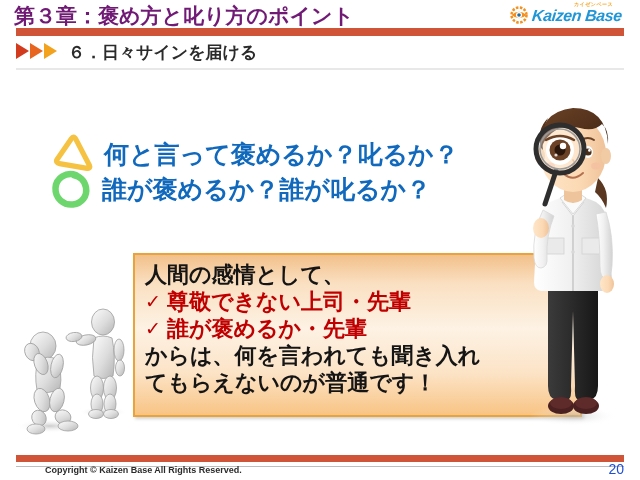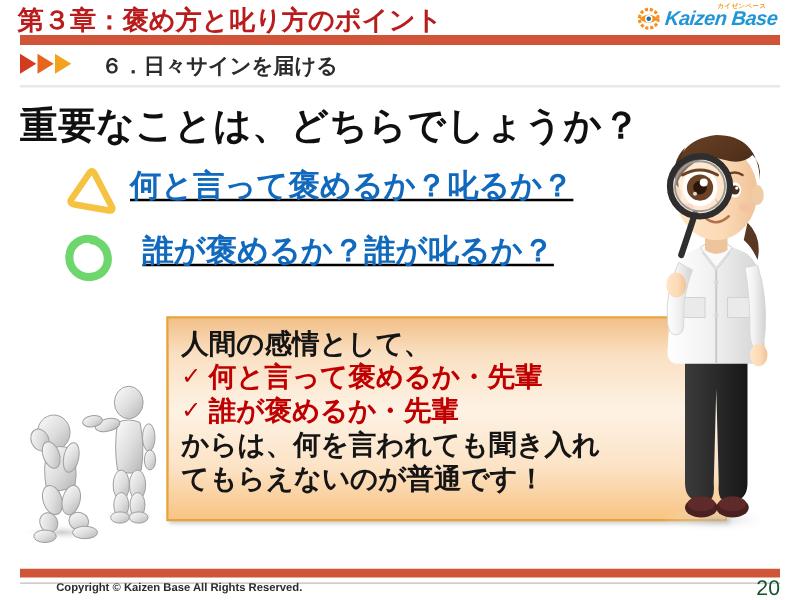--- a/index.html
+++ b/index.html
@@ -18,21 +18,21 @@
     overflow: hidden;
   }
 
   
   .chapter-title {
     position: absolute;
     left: 14px;
     top: 2px;
     font-size: 21px;
     font-weight: bold;
-    color: #b91c1c;
+    color: #701a75;
     letter-spacing: 0px;
     white-space: nowrap;
   }
   .header-bar {
     position: absolute;
     left: 16px;
     top: 28px;
     width: 608px;
     height: 8px;
     background: #D05438;
@@ -85,21 +85,20 @@
     height: 18px;
   }
   .subhead {
     position: absolute;
     left: 68px;
     top: 41px;
     font-size: 17px;
     font-weight: bold;
     color: #2B2B2B;
     white-space: nowrap;
-    margin-left: 13px;
   }
   .subhead-rule {
     position: absolute;
     left: 16px;
     top: 68px;
     width: 608px;
     height: 2px;
     background: #E8E8E8;
   }
 
@@ -112,37 +111,36 @@
     font-weight: bold;
     color: #101010;
     white-space: nowrap;
     letter-spacing: 0.5px;
   }
 
   
   .bullet-row {
     position: absolute;
     display: flex;
-    align-items: flex-start;
-    text-decoration: underline;
+    align-items: center;
   }
   .bullet-row .mark {
     width: 46px;
     height: 44px;
     flex: 0 0 46px;
     margin-right: 8px;
   }
   .bullet-row .btext {
     font-size: 25px;
     font-weight: bold;
     color: #1069BD;
     white-space: nowrap;
   }
   #bullet-1 { left: 50px; top: 132px; }
-  #bullet-2 { left: 48px; top: 184px; gap: 12px; }
+  #bullet-2 { left: 48px; top: 167px; }
 
   
   .callout {
     position: absolute;
     left: 133px;
     top: 253px;
     width: 449px;
     height: 164px;
     border: 2px solid #E8A33D;
     box-sizing: border-box;
@@ -205,22 +203,22 @@
     font-size: 9px;
     font-weight: bold;
     color: #2B2B2B;
     white-space: nowrap;
     margin-left: 23px;
   }
   .page-number {
     position: absolute;
     right: 16px;
     top: 461px;
-    font-size: 17px;
-    color: #14532d;
+    font-size: 14px;
+    color: #1d4ed8;
   }
 
   
   .person-illustration {
     position: absolute;
     right: 4px;
     top: 86px;
     width: 126px;
     height: 348px;
   }
@@ -255,21 +253,20 @@
   </div>
 
   <svg class="arrows" viewBox="0 0 46 18">
     <path d="M0 1 L13 9 L0 17 Z" fill="#D23B1E"></path>
     <path d="M14 1 L27 9 L14 17 Z" fill="#E8651F"></path>
     <path d="M28 1 L41 9 L28 17 Z" fill="#F2A21C"></path>
   </svg>
   <div class="subhead">６．日々サインを届ける</div>
   <div class="subhead-rule"></div>
 
-  <div class="main-heading">重要なことは、どちらでしょうか？</div>
 
   <div class="bullet-row" id="bullet-1">
     <svg class="mark" viewBox="0 0 46 44">
       <path d="M23.5 5 C24.6 5 25.2 6 25.8 7.2 L39.5 33.5 C40.4 35.3 39.4 36.8 37.2 36.4
                L9.5 31.6 C6.6 31.1 5.6 29.2 7.4 27 L21 7.2 C21.8 6 22.4 5 23.5 5 Z" fill="none" stroke="#F5C242" stroke-width="5.2" stroke-linejoin="round" stroke-linecap="round"></path>
     </svg>
     <span class="btext">何と言って褒めるか？叱るか？</span>
   </div>
 
   <div class="bullet-row" id="bullet-2">
@@ -324,21 +321,21 @@
       <ellipse cx="88" cy="114" rx="7.5" ry="4.5"></ellipse>
       <ellipse cx="103" cy="114" rx="7.5" ry="4.5"></ellipse>
     </g>
   </svg>
 
   <div class="callout">
     <div class="line">人間の感情として、</div>
 
     <div class="check-line">
       <span class="check">✓</span>
-      <span class="red">何と言って褒めるか・先輩</span>
+      <span class="red">尊敬できない上司・先輩</span>
     </div>
 
     <div class="check-line">
       <span class="check">✓</span>
       <span class="red">誰が褒めるか・先輩</span>
     </div>
 
     <div class="line">からは、何を言われても聞き入れ</div>
     <div class="line">てもらえないのが普通です！</div>
   </div>

